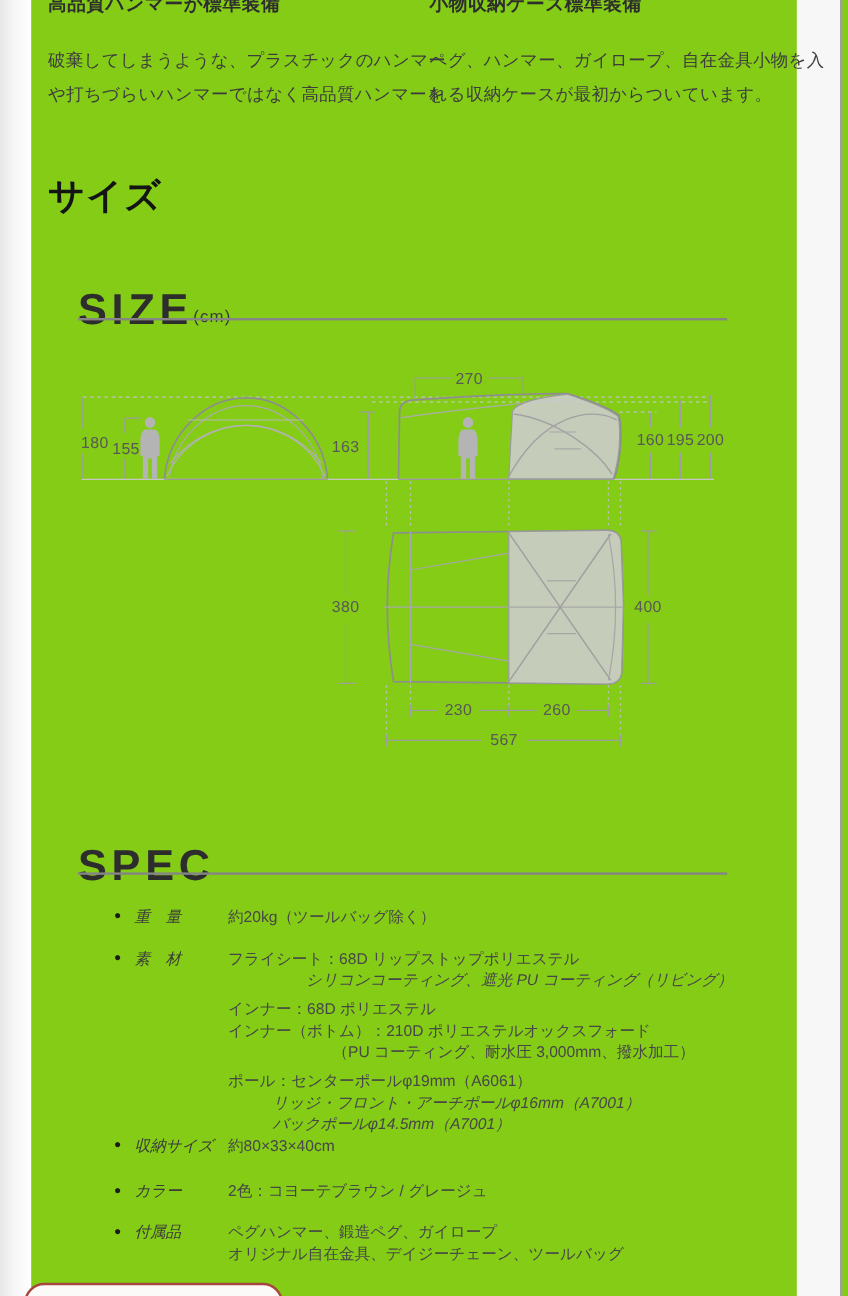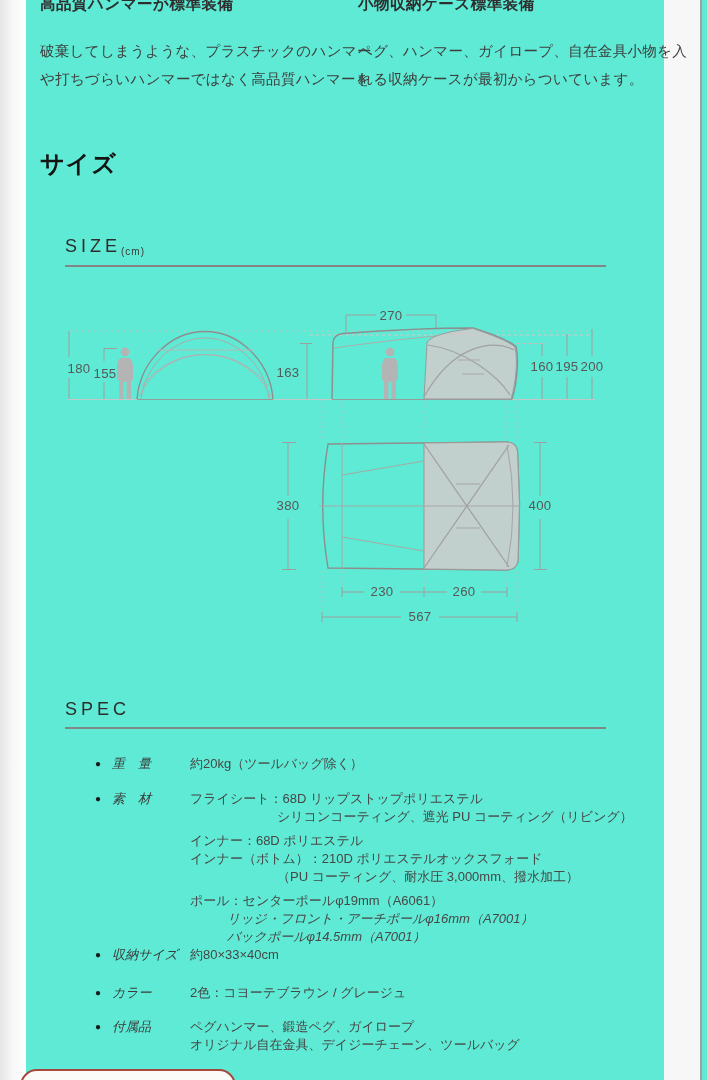--- a/index.html
+++ b/index.html
@@ -1,42 +1,42 @@
 <!DOCTYPE html>
 <html><head>
 <meta charset="utf-8">
 <style>
   html,body{margin:0;padding:0;background:#ffffff;}
   .page{
-    position:relative;width:707px;height:1080px;overflow:hidden;background:#5eead4;
+    position:relative;width:707px;height:1080px;overflow:hidden;background:#84cc16;
     font-family:"Liberation Sans","DejaVu Sans",sans-serif;color:#3c3c3c;
   }
   
   .left-gutter{position:absolute;left:0;top:0;width:26px;height:100%;
     background:linear-gradient(90deg,#e6e6e6 0%,#f6f6f6 45%,#ffffff 100%);}
   .right-gutter{position:absolute;left:664px;top:0;width:36px;height:100%;background:#f7f7f7;}
   .right-line{position:absolute;left:700px;top:0;width:2px;height:100%;background:#a0a0a0;}
 
   
   .feature{position:absolute;top:-9px;}
   .feature-left{left:40px;width:322px;}
   .feature-right{left:358px;width:312px;}
   .feature-title{margin:0;font-size:15.5px;line-height:26px;font-weight:700;color:#2e2e2e;
     letter-spacing:.5px;white-space:nowrap;}
   .feature-body{margin-top:20px;font-size:14.5px;line-height:28px;color:#3d3d3d;letter-spacing:.3px;}
   .feature-body .line{white-space:nowrap;}
 
   
-  .size-heading{position:absolute;left:40px;top:146px;margin:0;font-size:24px;line-height:36px;
+  .size-heading{position:absolute;left:40px;top:146px;margin:0;font-size:30px;line-height:36px;
     font-weight:700;color:#141414;letter-spacing:1px;}
   .sec-title{position:absolute;left:65px;display:flex;align-items:flex-end;color:#2d2d2d;}
   .size-sec{top:231px;}
   .spec-sec{top:694px;align-items:center;}
-  .sec-main{font-size:18px;line-height:30px;font-weight:400;letter-spacing:4px;}
-  .sec-unit{font-size:10px;line-height:19px;letter-spacing:1px;color:#3a3a3a;}
+  .sec-main{font-size:36px;line-height:30px;font-weight:700;letter-spacing:4px;margin-top:12px;}
+  .sec-unit{font-size:14px;line-height:19px;letter-spacing:1px;color:#3a3a3a;}
   .rule{position:absolute;left:65px;width:541px;height:2px;background:#858585;}
   .rule-size{top:265px;}
   .rule-spec{top:727px;}
 
   
   .diagram{position:absolute;left:60px;top:298px;width:555px;height:332px;}
   .diagram text{font-family:"Liberation Sans","DejaVu Sans",sans-serif;font-size:13.2px;
     fill:#585858;letter-spacing:.3px;}
 
   
@@ -44,21 +44,21 @@
   .spec-row{display:flex;align-items:flex-start;}
   .spec-row:nth-child(1){margin-bottom:17px;}
   .spec-row:nth-child(2){margin-bottom:0px;}
   .spec-row:nth-child(3){margin-bottom:20px;}
   .spec-row:nth-child(4){margin-bottom:16px;}
   .spec-bullet{width:17px;font-size:10px;line-height:18px;color:#1b1b1b;}
   .spec-label{width:78px;line-height:18px;color:#3a3a3a;white-space:nowrap;font-style:italic;}
   .spec-value{flex:1;line-height:18px;}
   .spec-line{white-space:nowrap;}
   .spec-line.gap{margin-top:6px;}
-  .ind-1{margin-left:87px;}
+  .ind-1{margin-left:65px;font-style:italic;}
   .ind-2{margin-left:87px;}
   .ind-3{margin-left:37px;font-style:italic;}
 
   
   .cta{position:absolute;left:20px;top:1069px;width:212px;height:48px;
     border:2px solid #a6473e;border-radius:17px;background:#fcfaf9;cursor:pointer;}
 </style>
 </head>
 <body>
 

